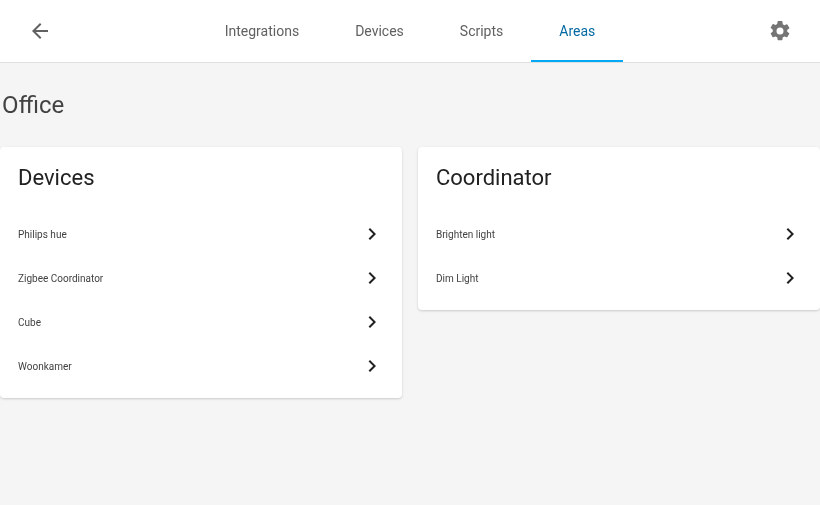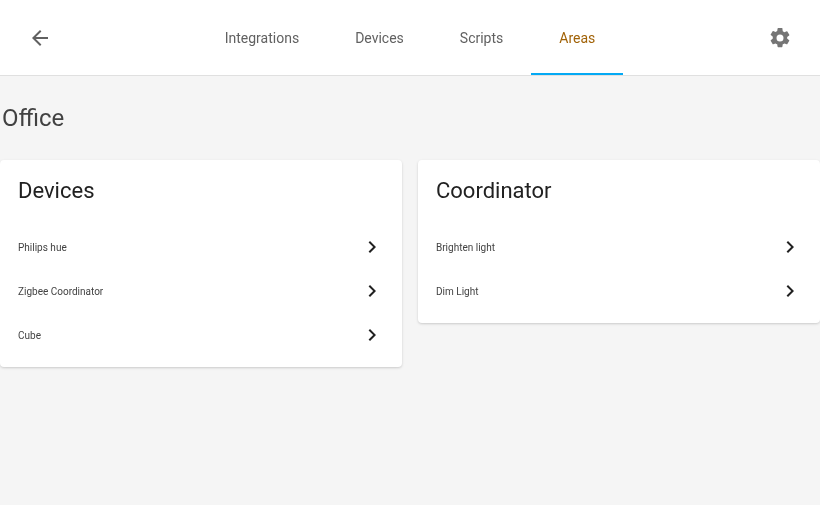--- a/index.html
+++ b/index.html
@@ -4,21 +4,21 @@
   <style>
     * { box-sizing: border-box; margin: 0; padding: 0; }
     body {
       width: 820px;
       height: 505px;
       font-family: -apple-system, BlinkMacSystemFont, "Segoe UI", Roboto, "Helvetica Neue", Arial, sans-serif;
       background: #fff;
       overflow: hidden;
     }
     .header {
-      height: 76px;
+      height: 63px;
       display: flex;
       align-items: center;
       border-bottom: 1px solid #e0e0e0;
       background: #fff;
       position: relative;
       text-align: right;
     }
     .back-btn {
       width: 40px;
       height: 40px;
@@ -44,21 +44,21 @@
       height: 100%;
       display: flex;
       align-items: center;
       font-size: 14px;
       color: #616161;
       cursor: pointer;
       position: relative;
       pointer-events: auto;
     }
     .tab.active {
-      color: #a16207;
+      color: #0369a1;
     }
     .tab.active::after {
       content: "";
       position: absolute;
       bottom: 0;
       left: 0;
       right: 0;
       height: 2px;
       background: #03a9f4;
     }
@@ -160,20 +160,26 @@
           <svg class="chev" width="24" height="24" viewBox="0 0 24 24" fill="currentColor">
               <path d="M8.59 16.59 13.17 12 8.59 7.41 10 6l6 6-6 6-1.41-1.41z"></path>
             </svg>
         </div>
         <div class="item">
           <span>Cube</span>
           <svg class="chev" width="24" height="24" viewBox="0 0 24 24" fill="currentColor">
               <path d="M8.59 16.59 13.17 12 8.59 7.41 10 6l6 6-6 6-1.41-1.41z"></path>
             </svg>
         </div>
+        <div class="item">
+          <span>Woonkamer</span>
+          <svg class="chev" width="24" height="24" viewBox="0 0 24 24" fill="currentColor">
+              <path d="M8.59 16.59 13.17 12 8.59 7.41 10 6l6 6-6 6-1.41-1.41z"></path>
+            </svg>
+        </div>
       </div>
     </div>
 
     <div class="col">
       <div class="card">
         <div class="card-title">Coordinator</div>
         <div class="item">
           <span>Brighten light</span>
           <svg class="chev" width="24" height="24" viewBox="0 0 24 24" fill="currentColor">
               <path d="M8.59 16.59 13.17 12 8.59 7.41 10 6l6 6-6 6-1.41-1.41z"></path>

